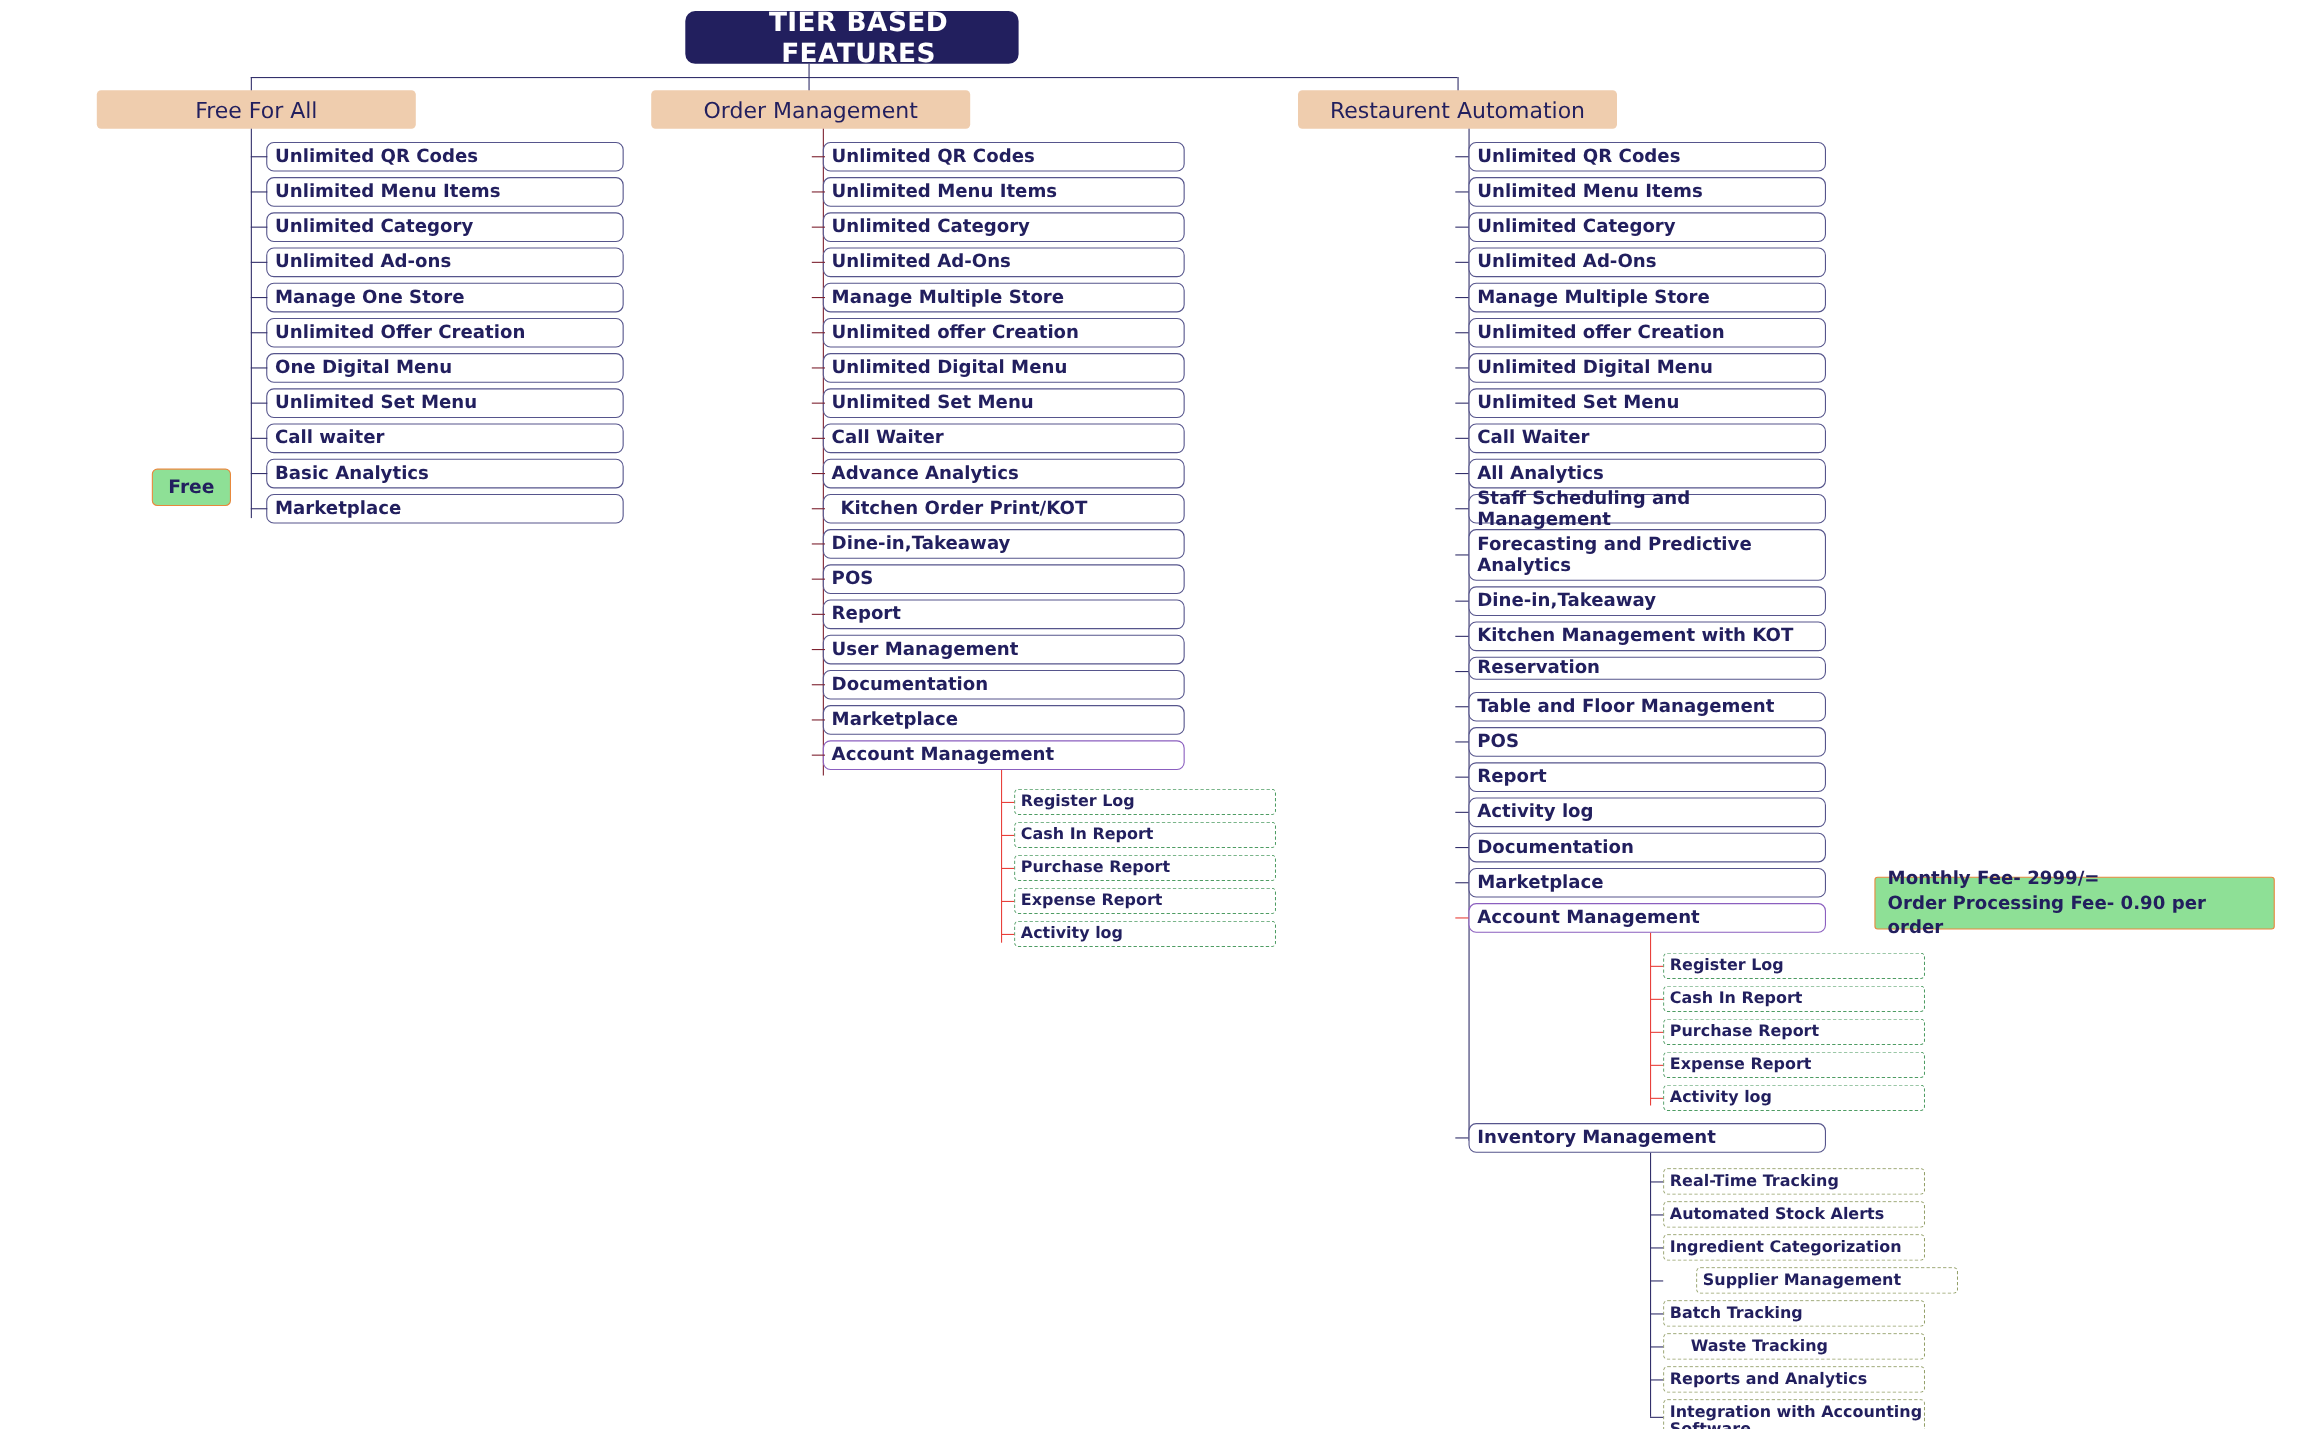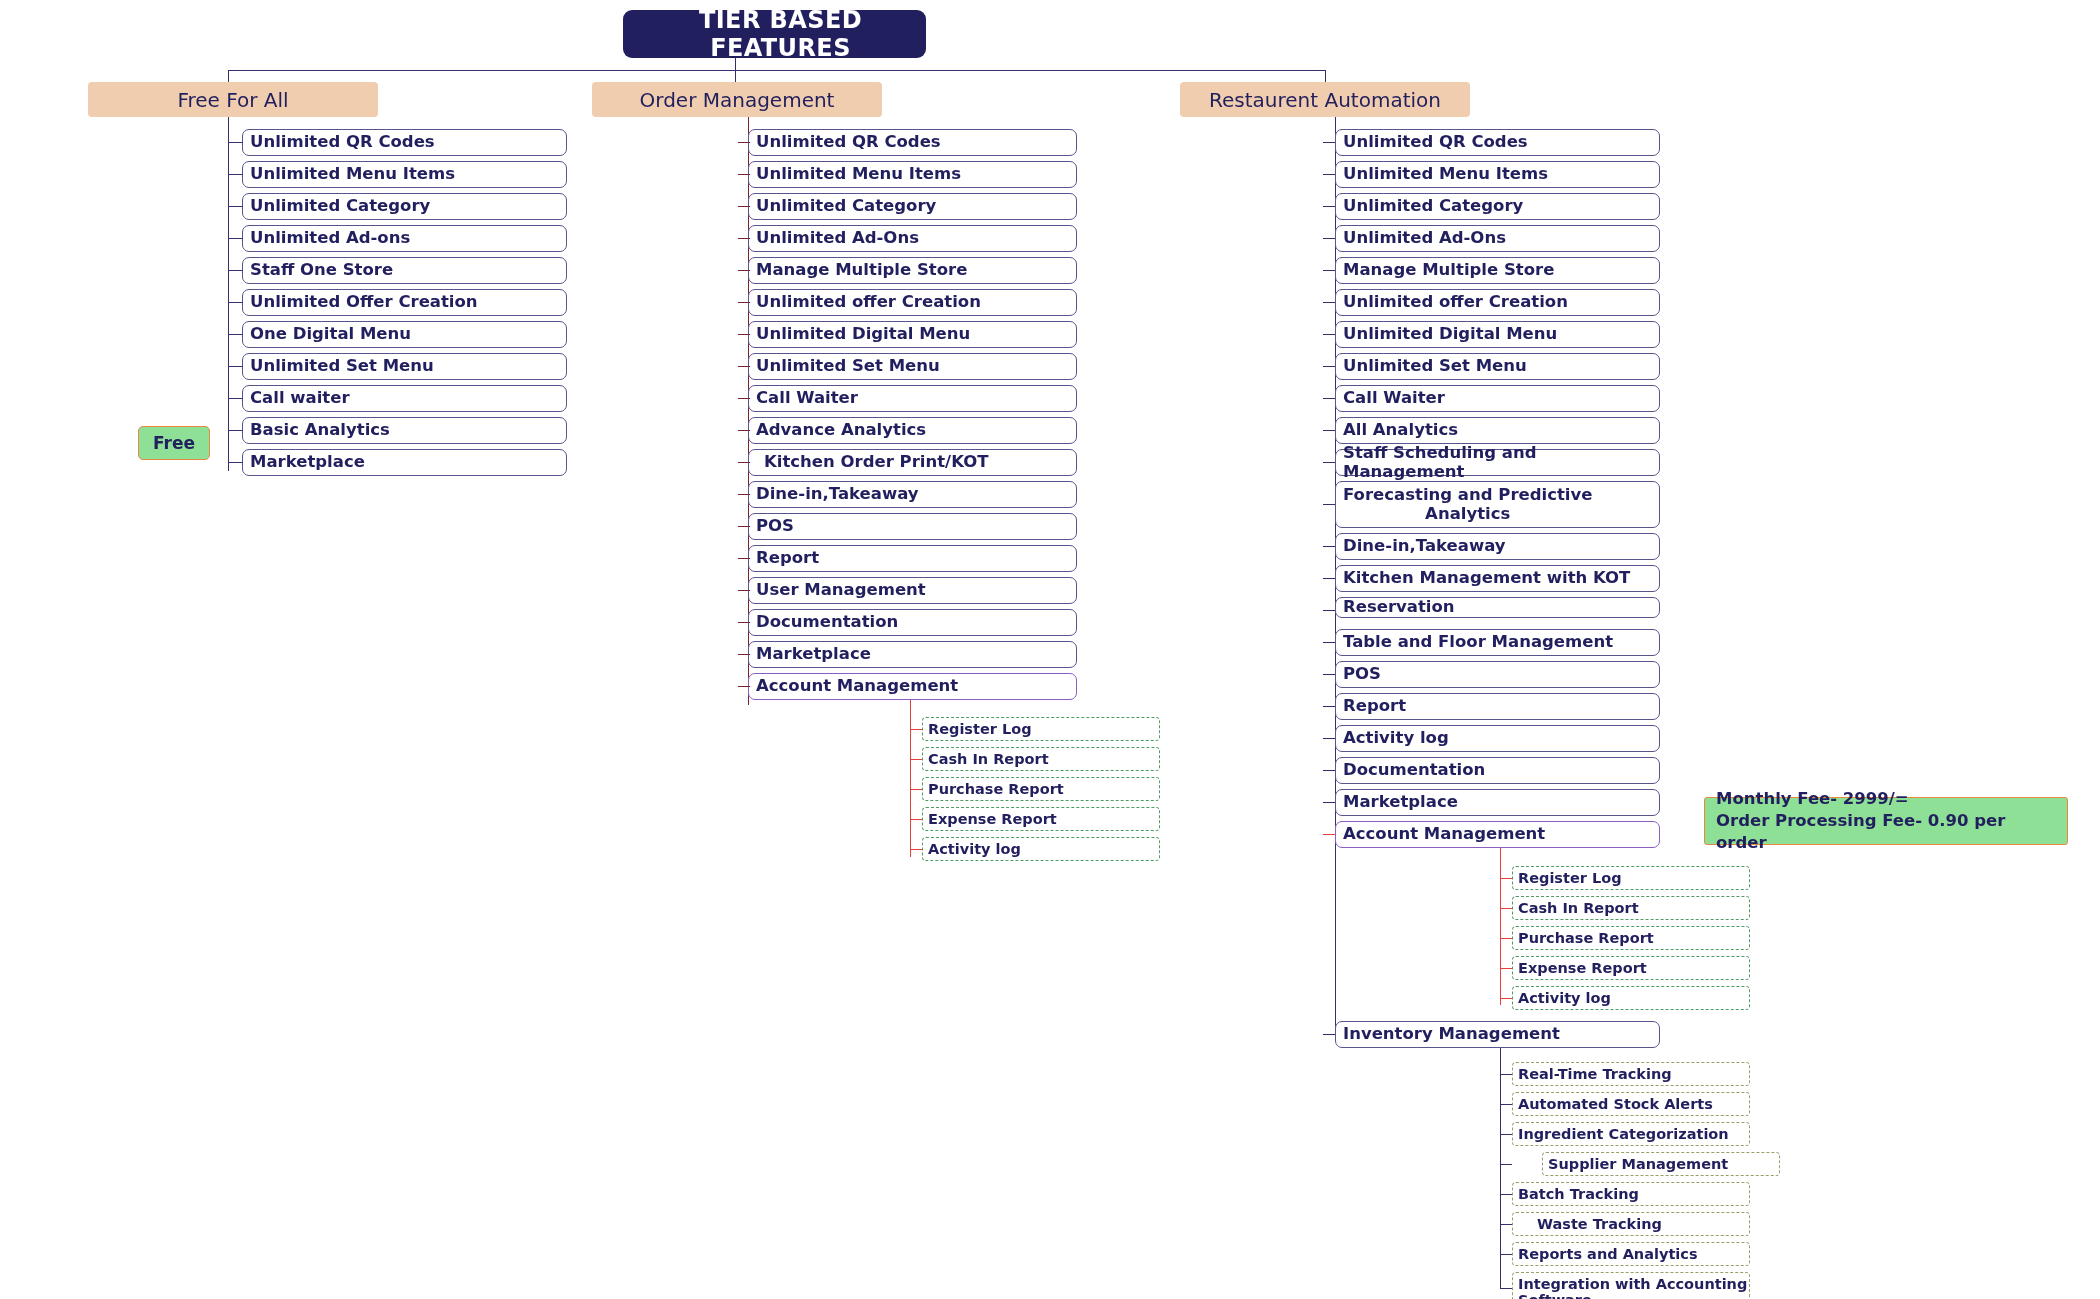--- a/index.html
+++ b/index.html
@@ -134,21 +134,21 @@
   <div class="tier-header" style="left:88px; top:82px; width:290px; height:35px;">Free For All</div>
 
   <div class="vline navy" style="left:228px; top:117px; height:354px;"></div>
 
   <div class="badge" style="left:138px; top:426px; width:72px; height:34px;">Free</div>
 
   <div class="pill" style="left:242px; top:129px; width:325px; height:27px;">Unlimited QR Codes</div>
   <div class="pill" style="left:242px; top:161px; width:325px; height:27px;">Unlimited Menu Items</div>
   <div class="pill" style="left:242px; top:193px; width:325px; height:27px;">Unlimited Category</div>
   <div class="pill" style="left:242px; top:225px; width:325px; height:27px;">Unlimited Ad-ons</div>
-  <div class="pill" style="left:242px; top:257px; width:325px; height:27px;">Staff One Store</div>
+  <div class="pill" style="left:242px; top:257px; width:325px; height:27px;">Manage One Store</div>
   <div class="pill" style="left:242px; top:289px; width:325px; height:27px;">Unlimited Offer Creation</div>
   <div class="pill" style="left:242px; top:321px; width:325px; height:27px;">One Digital Menu</div>
   <div class="pill" style="left:242px; top:353px; width:325px; height:27px;">Unlimited Set Menu</div>
   <div class="pill" style="left:242px; top:385px; width:325px; height:27px;">Call waiter</div>
   <div class="pill" style="left:242px; top:417px; width:325px; height:27px;">Basic Analytics</div>
   <div class="pill" style="left:242px; top:449px; width:325px; height:27px;">Marketplace</div>
 
   <div class="hline navy" style="left:228px; top:142px; width:15px;"></div>
   <div class="hline navy" style="left:228px; top:174px; width:15px;"></div>
   <div class="hline navy" style="left:228px; top:206px; width:15px;"></div>
@@ -229,21 +229,21 @@
   <div class="pill" style="left:1335px; top:161px; width:325px; height:27px;">Unlimited Menu Items</div>
   <div class="pill" style="left:1335px; top:193px; width:325px; height:27px;">Unlimited Category</div>
   <div class="pill" style="left:1335px; top:225px; width:325px; height:27px;">Unlimited Ad-Ons</div>
   <div class="pill" style="left:1335px; top:257px; width:325px; height:27px;">Manage Multiple Store</div>
   <div class="pill" style="left:1335px; top:289px; width:325px; height:27px;">Unlimited offer Creation</div>
   <div class="pill" style="left:1335px; top:321px; width:325px; height:27px;">Unlimited Digital Menu</div>
   <div class="pill" style="left:1335px; top:353px; width:325px; height:27px;">Unlimited Set Menu</div>
   <div class="pill" style="left:1335px; top:385px; width:325px; height:27px;">Call Waiter</div>
   <div class="pill" style="left:1335px; top:417px; width:325px; height:27px;">All Analytics</div>
   <div class="pill" style="left:1335px; top:449px; width:325px; height:27px;">Staff Scheduling and Management</div>
-  <div class="pill" style="left:1335px; top:481px; width:325px; height:47px;text-align:center;">Forecasting and Predictive
+  <div class="pill" style="left:1335px; top:481px; width:325px; height:47px;">Forecasting and Predictive
 Analytics</div>
   <div class="pill" style="left:1335px; top:533px; width:325px; height:27px;">Dine-in,Takeaway</div>
   <div class="pill" style="left:1335px; top:565px; width:325px; height:27px;">Kitchen Management with KOT</div>
   <div class="pill" style="left:1335px; top:597px; width:325px; height:21px;">Reservation</div>
   <div class="pill" style="left:1335px; top:629px; width:325px; height:27px;">Table and Floor Management</div>
   <div class="pill" style="left:1335px; top:661px; width:325px; height:27px;">POS</div>
   <div class="pill" style="left:1335px; top:693px; width:325px; height:27px;">Report</div>
   <div class="pill" style="left:1335px; top:725px; width:325px; height:27px;">Activity log</div>
   <div class="pill" style="left:1335px; top:757px; width:325px; height:27px;">Documentation</div>
   <div class="pill" style="left:1335px; top:789px; width:325px; height:27px;">Marketplace</div>

